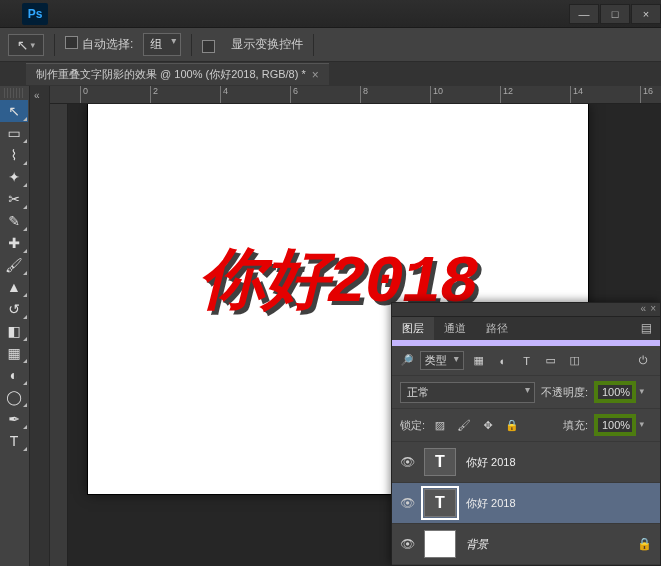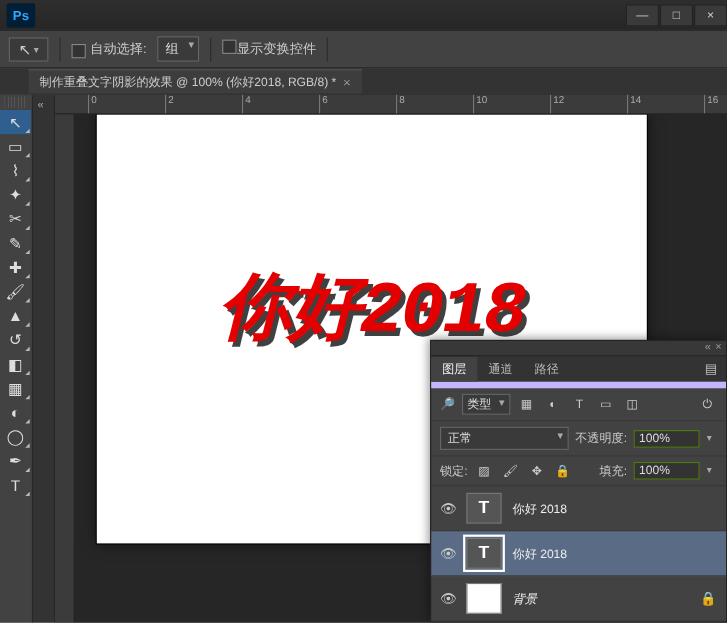--- a/index.html
+++ b/index.html
@@ -1,19 +1,19 @@
 <!DOCTYPE html>
 <html><head>
 <meta charset="utf-8">
 <style>
 *{margin:0;padding:0;box-sizing:border-box;font-family:"Microsoft YaHei",sans-serif;user-select:none}
 body{width:661px;height:566px;background:#535353;overflow:hidden;font-size:12px;color:#ccc;position:relative}
 
 .titlebar{height:28px;background:linear-gradient(#2e2e2e,#262626);display:flex;align-items:center;border-bottom:1px solid #1a1a1a}
-.ps-logo{width:26px;height:22px;margin:0 6px;background:#001e36;color:#31a8ff;font-weight:bold;font-size:12px;display:flex;align-items:center;justify-content:center;border-radius:2px}
+.ps-logo{width:26px;height:22px;margin:0 22px;background:#001e36;color:#31a8ff;font-weight:bold;font-size:12px;display:flex;align-items:center;justify-content:center;border-radius:2px}
 .menubar{display:flex;gap:2px;flex:1}
 .menu-item{padding:4px 6px;color:#ddd;font-size:12px}
 .win-btns{display:flex;margin-left:auto}
 .win-btn{width:30px;height:20px;background:#3a3a3a;color:#ccc;display:flex;align-items:center;justify-content:center;margin-left:1px;font-size:11px;border:1px solid #222}
 
 .optbar{height:34px;background:#424242;border-bottom:1px solid #2b2b2b;display:flex;align-items:center;padding:0 8px;gap:10px}
 .optbar .tool-ind{width:36px;height:22px;border:1px solid #666;display:flex;align-items:center;justify-content:center;gap:2px;background:#3a3a3a}
 .chk{width:13px;height:13px;border:1px solid #888;display:inline-block;vertical-align:middle;background:#333}
 .sel{border:1px solid #666;background:#3a3a3a;padding:2px 18px 2px 6px;position:relative;color:#ddd}
 .sel::after{content:"▾";position:absolute;right:4px;top:1px;font-size:10px;color:#aaa}
@@ -43,21 +43,21 @@
 
 .panel{position:absolute;right:0;bottom:0;width:270px;background:#424242;border:1px solid #222;box-shadow:-2px -2px 8px rgba(0,0,0,.4)}
 .panel-head{height:14px;background:#383838;border-bottom:1px solid #222;position:relative}
 .panel-head .ctrls{position:absolute;right:4px;top:0;display:flex;gap:4px;color:#999;font-size:10px}
 .panel-tabs{display:flex;background:#333;border-bottom:6px solid #c4b5fd}
 .ptab{padding:4px 10px;font-size:11px;color:#bbb}
 .ptab.active{background:#424242;color:#eee}
 .panel-tabs .menu{margin-left:auto;padding:4px 8px;color:#bbb}
 .prow{display:flex;align-items:center;padding:5px 8px;gap:6px;border-bottom:1px solid #383838;font-size:11px}
 .icon-btn{width:18px;height:16px;display:flex;align-items:center;justify-content:center;color:#ccc}
-.num-field{background:#333;border:1px solid #4d7c0f;padding:1px 4px;width:60px;color:#ddd;position:relative}
+.num-field{background:#333;border:4px solid #4d7c0f;padding:1px 4px;width:42px;color:#ddd;text-align:right;position:relative}
 .num-field::after{content:"▾";position:absolute;right:-12px;top:1px;font-size:9px;color:#aaa}
 .layer-list{max-height:170px;overflow:auto}
 .layer{display:flex;align-items:center;padding:6px 8px;gap:10px;border-bottom:1px solid #393939}
 .layer.selected{background:#5a6b85}
 .eye{width:14px;text-align:center;color:#ccc}
 .thumb{width:32px;height:28px;background:#555;display:flex;align-items:center;justify-content:center;font-weight:bold;font-size:16px;color:#fff;border:1px solid #777}
 .thumb.bg{background:#fff}
 .thumb.sel-thumb{outline:2px solid #fff;outline-offset:1px}
 .layer .name{color:#eee;font-size:11px}
 .layer .lock{margin-left:auto;color:#bbb}
@@ -74,27 +74,27 @@
     <div class="win-btn">×</div>
   </div>
 </div>
 
 <div class="optbar">
   <div class="tool-ind">
       <span class="arrow">↖</span>
       <span style="font-size:9px;color:#aaa">▾</span>
     </div>
   <div class="divider"></div>
-  <label style="display:flex;align-items:flex-end;gap:4px">
+  <label style="display:flex;align-items:flex-start;gap:4px">
     <span class="chk"></span>
       <span>自动选择:</span>
   </label>
   <div class="sel">组</div>
   <div class="divider"></div>
-  <label style="display:flex;align-items:flex-start;gap:0">
+  <label style="display:flex;align-items:flex-end;gap:16px">
     <span class="chk"></span>
       <span>显示变换控件</span>
   </label>
   <div class="divider"></div>
 </div>
 
 <div class="doc-tabs">
   <div class="doc-tab">
     <span>制作重叠文字阴影的效果 @ 100% (你好2018, RGB/8) *</span>
     <span class="x">×</span>

